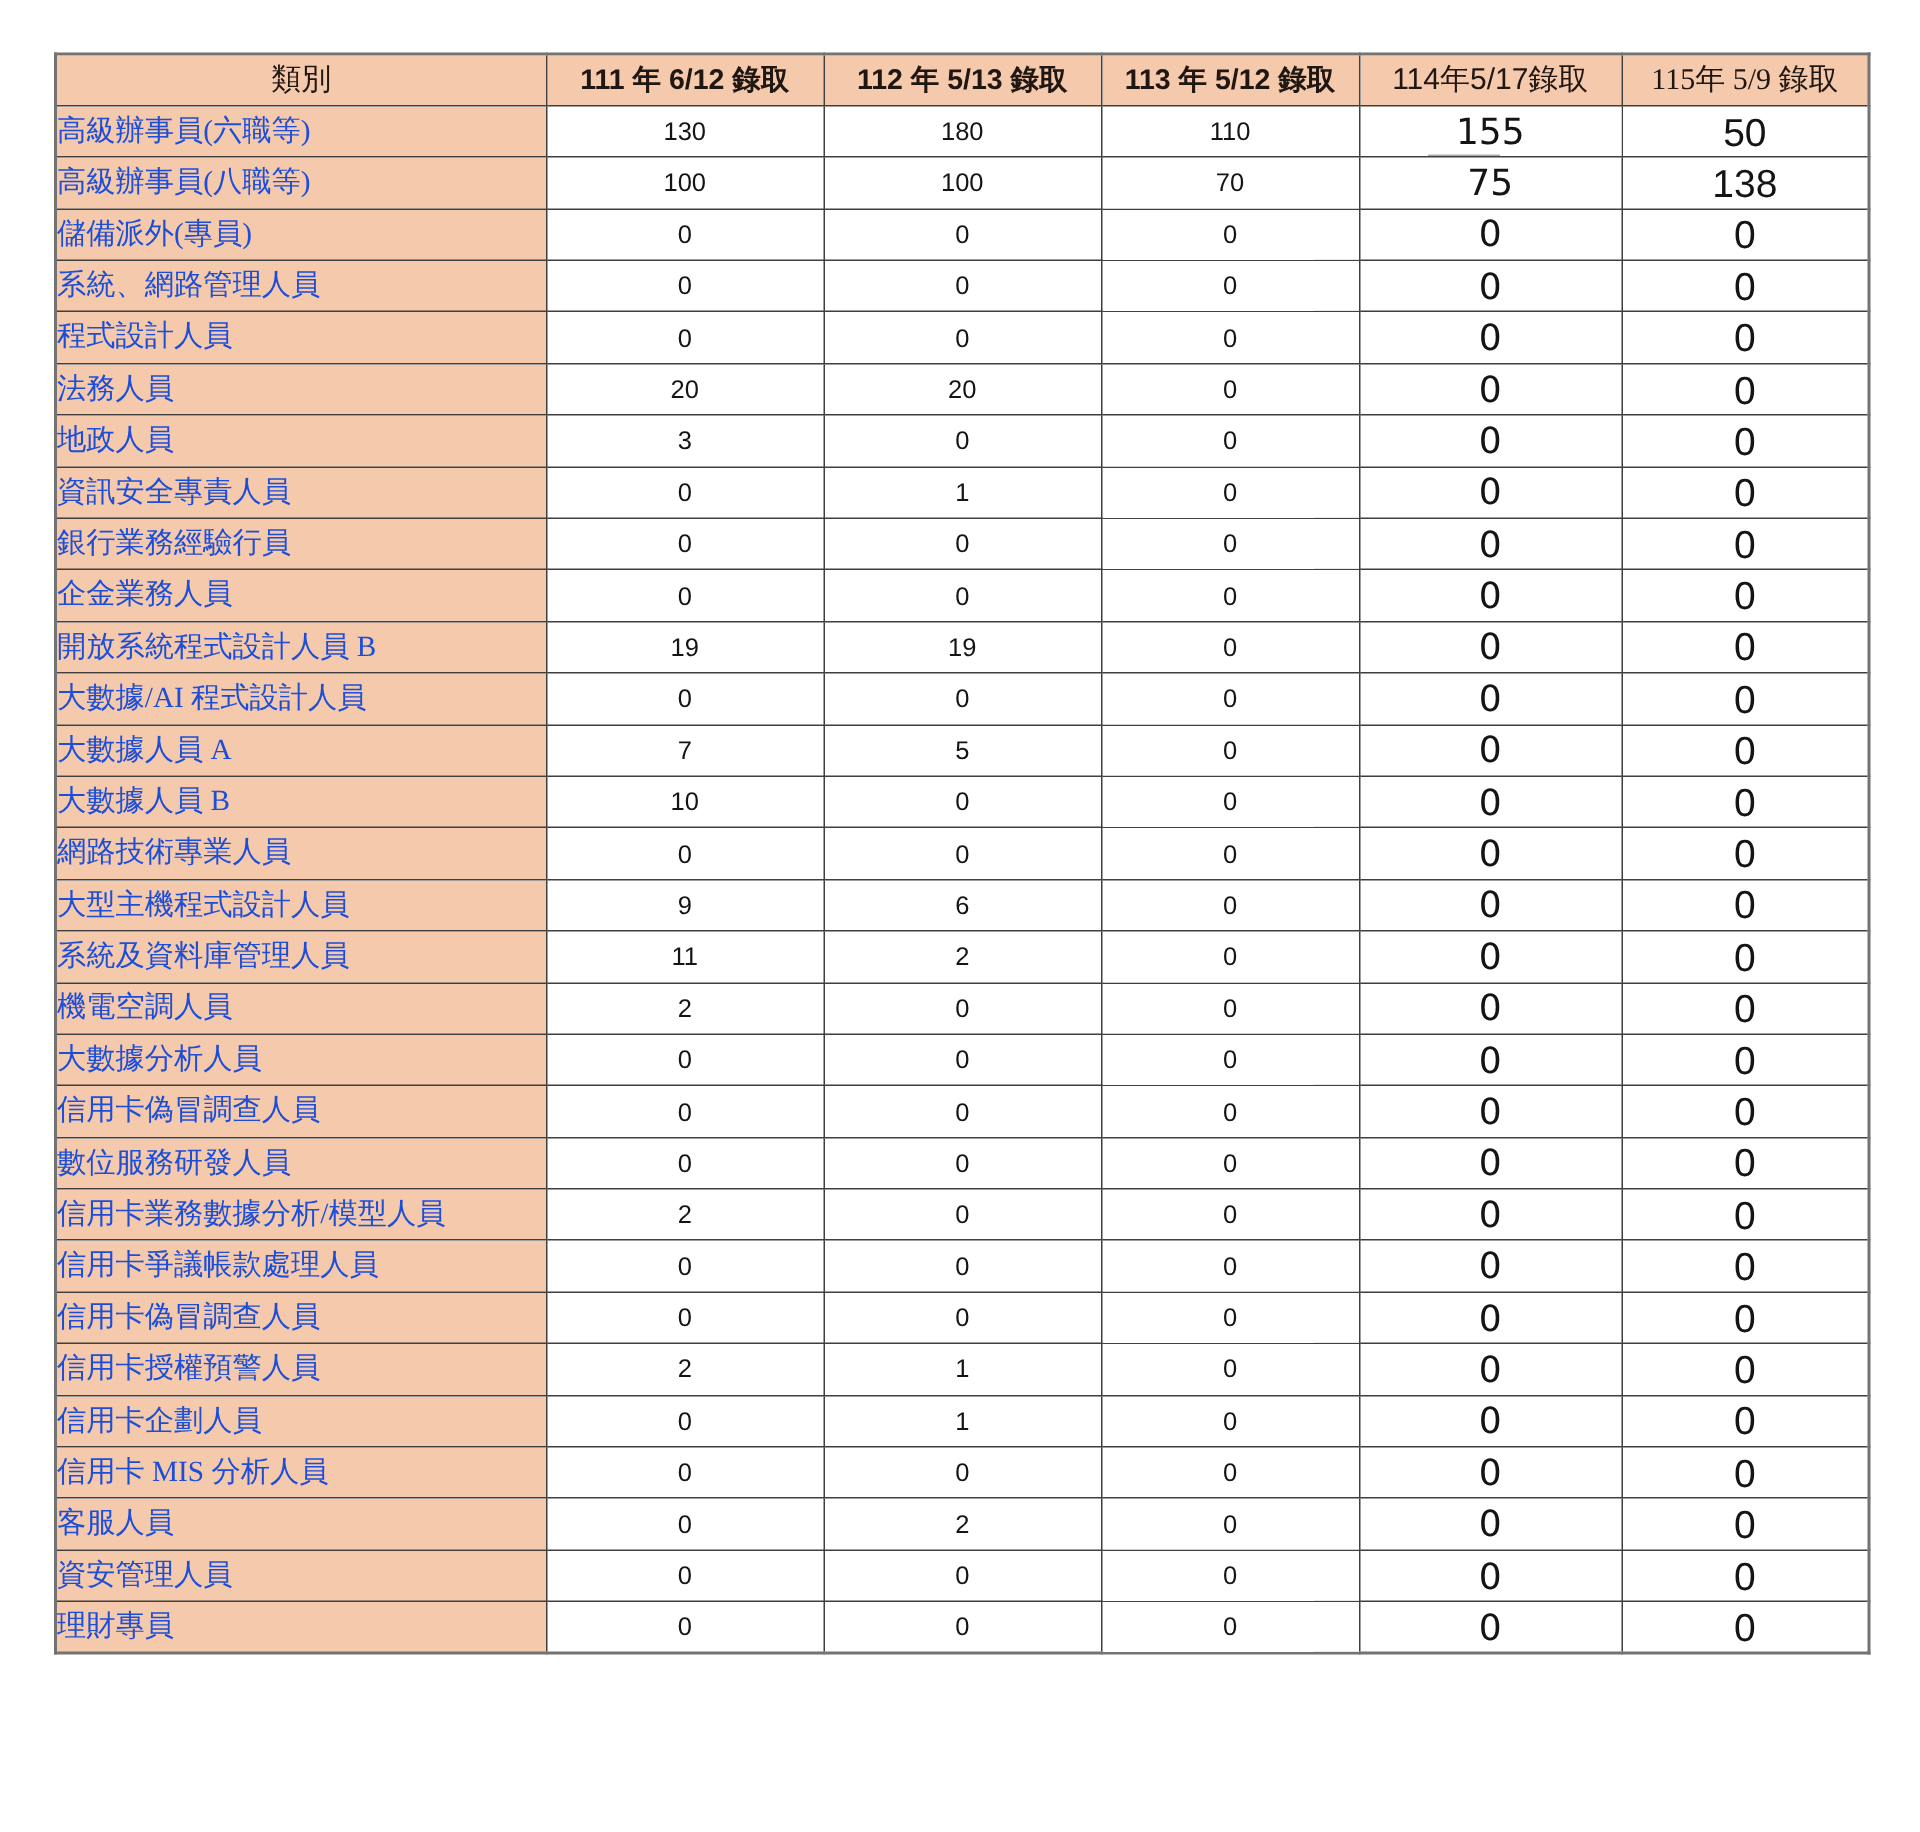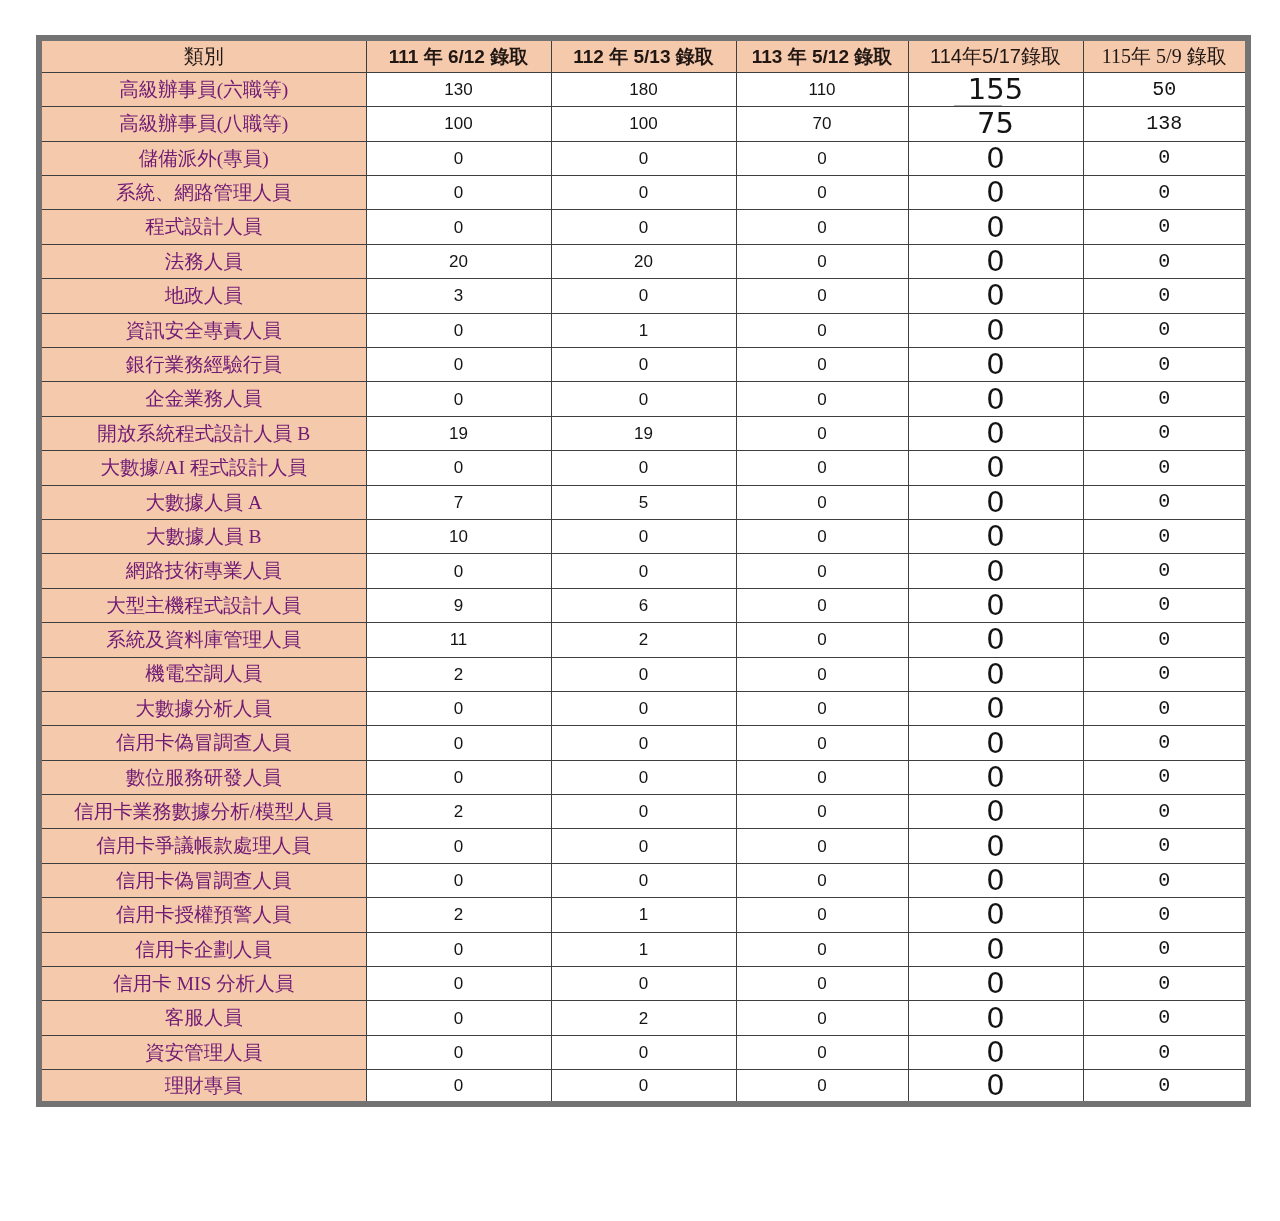--- a/index.html
+++ b/index.html
@@ -19,21 +19,21 @@
     inset: 0;
     background: #ffffff;
   }
   table.recruit {
     position: absolute;
     left: 36px;
     top: 35px;
     width: 1209px;
     border-collapse: collapse;
     table-layout: fixed;
-    border: 6px solid #737373;
+    border: 2px solid #737373;
   }
   table.recruit th,
   table.recruit td {
     border: 1.5px solid #3f3f3f;
     height: 34.4px;
     padding: 0;
     box-sizing: border-box;
     vertical-align: middle;
     line-height: 1;
     overflow: hidden;
@@ -61,43 +61,43 @@
     margin-top: 36px;
   }
   th.h5 {
     font-family: "Liberation Serif", "DejaVu Serif", serif;
     font-size: 20px;
     margin-top: 12px;
   }
   
   td.cat {
     background: #f5c9ac;
-    color: #701a75;
+    color: #1d4ed8;
     font-family: "Liberation Serif", "DejaVu Serif", serif;
     font-size: 19.5px;
-    text-align: center;
+    text-align: left;
     padding-left: 8px;
   }
   
   td.num {
     background: #ffffff;
     color: #141414;
     text-align: center;
   }
   td.v0, td.v1, td.v2 {
     font-family: "Liberation Sans", "DejaVu Sans", sans-serif;
     font-size: 17px;
   }
   td.v3 {
     font-family: "DejaVu Sans", sans-serif;
-    font-size: 29px;
+    font-size: 24px;
   }
   td.v4 {
-    font-family: Liberation Mono, monospace;
-    font-size: 20px;
+    font-family: Liberation Sans, sans-serif;
+    font-size: 26px;
   }
   
   td.v2 {
     position: relative;
   }
   td.v2::after {
     content: "";
     position: absolute;
     bottom: -2px;
     right: -8px;

